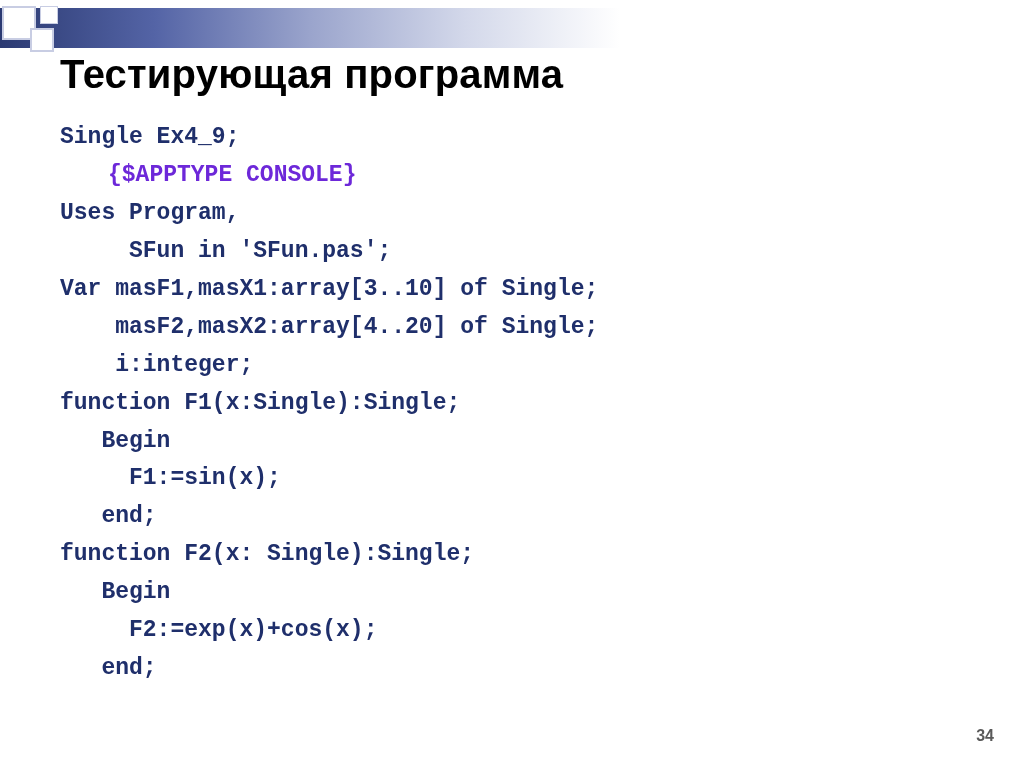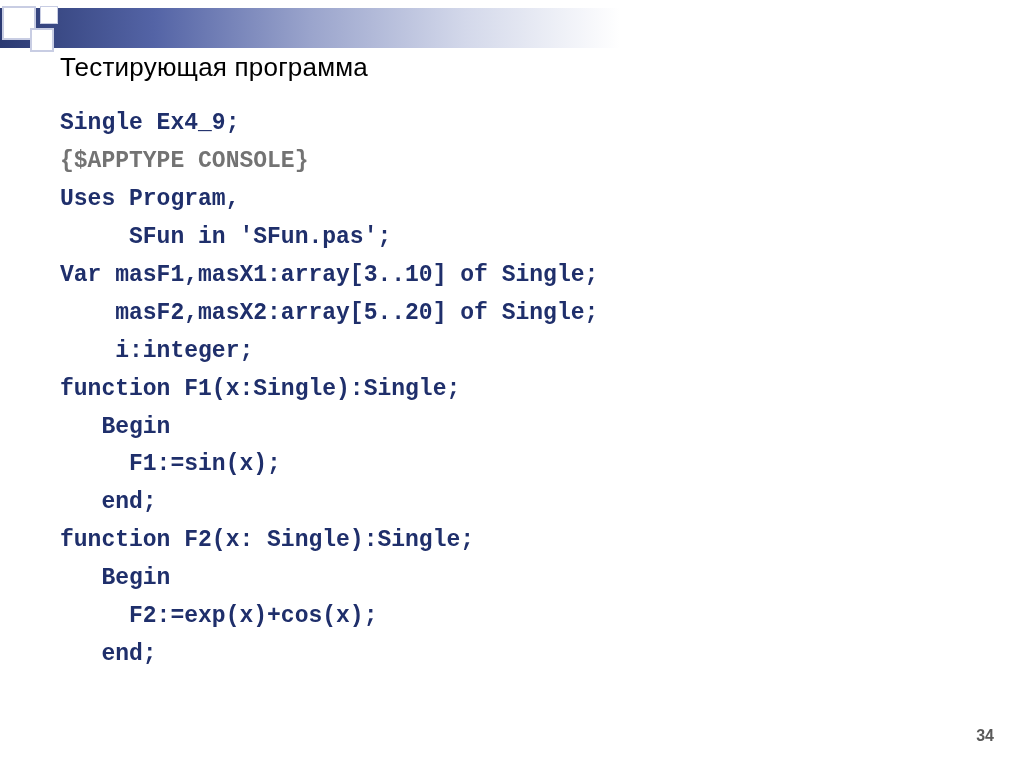--- a/index.html
+++ b/index.html
@@ -53,35 +53,36 @@
   .sq.b { top: 0px;  left: 38px; width: 18px; height: 18px; border-width:1.5px;}
   .sq.c { top: 22px; left: 28px; width: 24px; height: 24px; }
   .content {
     position: absolute;
     top: 52px;
     left: 60px;
     right: 30px;
   }
   h1.title {
     margin: 0 0 22px 0;
-    font-size: 26px;
-    font-weight: normal;
+    font-size: 40px;
+    font-weight: bold;
     color: #000;
     letter-spacing: 0.2px;
   }
   .code {
     font-family: "Courier New", Courier, monospace;
     font-size: 23px;
     line-height: 1.65;
     font-weight: bold;
     color: #1f2f6b;
     white-space: pre;
   }
   .code .dim {
-    color: #737373;
+    color: #6d28d9;
+    margin-left: 48px;
   }
   .pagenum {
     position: absolute;
     bottom: 22px;
     right: 30px;
     font-size: 16px;
     font-weight: bold;
     color: #5a5a5a;
     font-family: Arial, Helvetica, sans-serif;
     margin-top: 16px;
@@ -102,21 +103,21 @@
   </div>
 
   <div class="content">
     <h1 class="title">Тестирующая программа</h1>
 
     <div class="code"><span>Single Ex4_9;</span>
 <span class="dim">{$APPTYPE CONSOLE}</span>
 <span>Uses Program,</span>
 <span>     SFun in 'SFun.pas';</span>
 <span>Var masF1,masX1:array[3..10] of Single;</span>
-<span>    masF2,masX2:array[5..20] of Single;</span>
+<span>    masF2,masX2:array[4..20] of Single;</span>
 <span>    i:integer;</span>
 <span>function F1(x:Single):Single;</span>
 <span>   Begin</span>
 <span>     F1:=sin(x);</span>
 <span>   end;</span>
 <span>function F2(x: Single):Single;</span>
 <span>   Begin</span>
 <span>     F2:=exp(x)+cos(x);</span>
 <span>   end;</span></div>
   </div>

